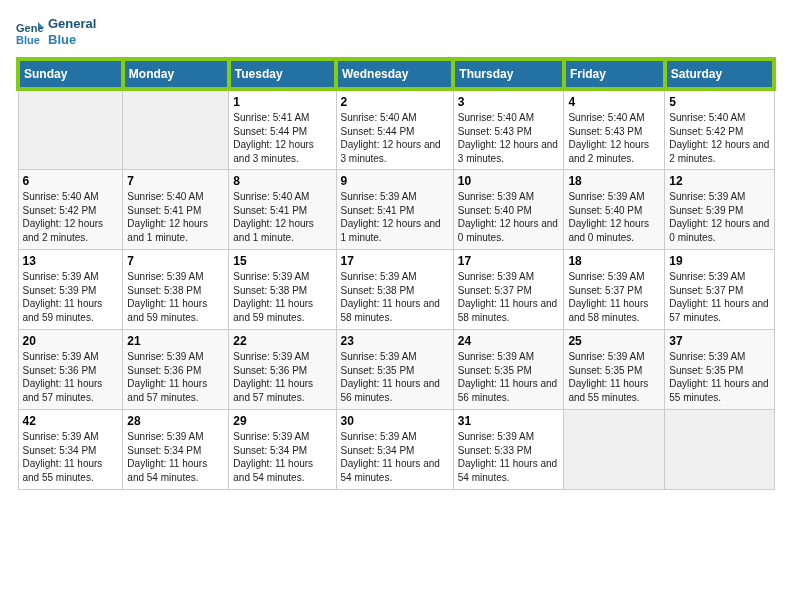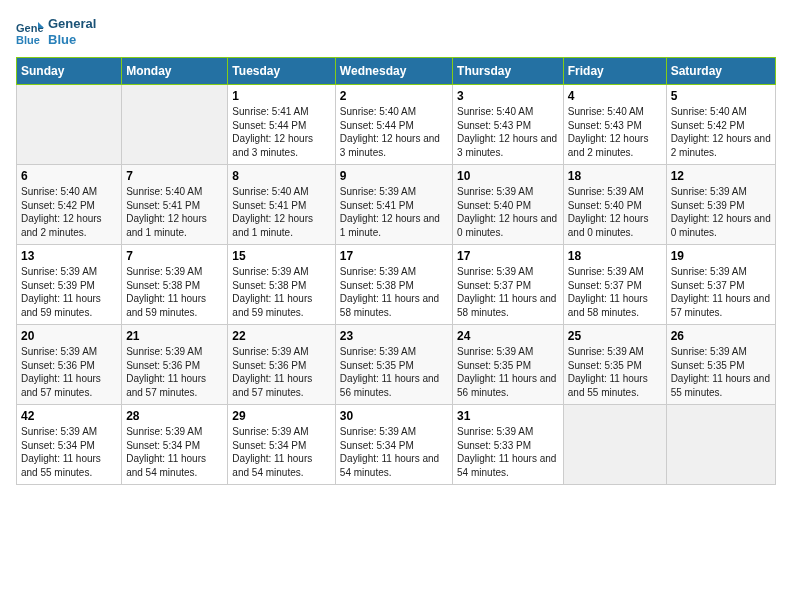--- a/index.html
+++ b/index.html
@@ -42,21 +42,21 @@
       width: 100%;
       border-collapse: collapse;
       font-size: 10px;
     }
     thead tr th {
       background-color: #2471a3;
       color: #fff;
       font-size: 12px;
       font-weight: bold;
       padding: 6px 4px;
-      border: 1px solid #84cc16;
+      border: 4px solid #84cc16;
       text-align: left;
     }
     tbody tr td {
       border: 1px solid #ccc;
       vertical-align: top;
       padding: 4px;
       min-height: 70px;
       height: 80px;
       background: #fff;
     }
@@ -265,21 +265,21 @@
 Sunset: 5:35 PM
 Daylight: 11 hours and 56 minutes.</div>
         </td>
         <td>
           <span class="day-number">25</span>
           <div class="day-info" style="white-space: pre-line;">Sunrise: 5:39 AM
 Sunset: 5:35 PM
 Daylight: 11 hours and 55 minutes.</div>
         </td>
         <td>
-          <span class="day-number">26</span>
+          <span class="day-number">37</span>
           <div class="day-info" style="white-space: pre-line;">Sunrise: 5:39 AM
 Sunset: 5:35 PM
 Daylight: 11 hours and 55 minutes.</div>
         </td>
       </tr>
       <tr>
         <td>
           <span class="day-number">42</span>
           <div class="day-info" style="white-space: pre-line;">Sunrise: 5:39 AM
 Sunset: 5:34 PM

